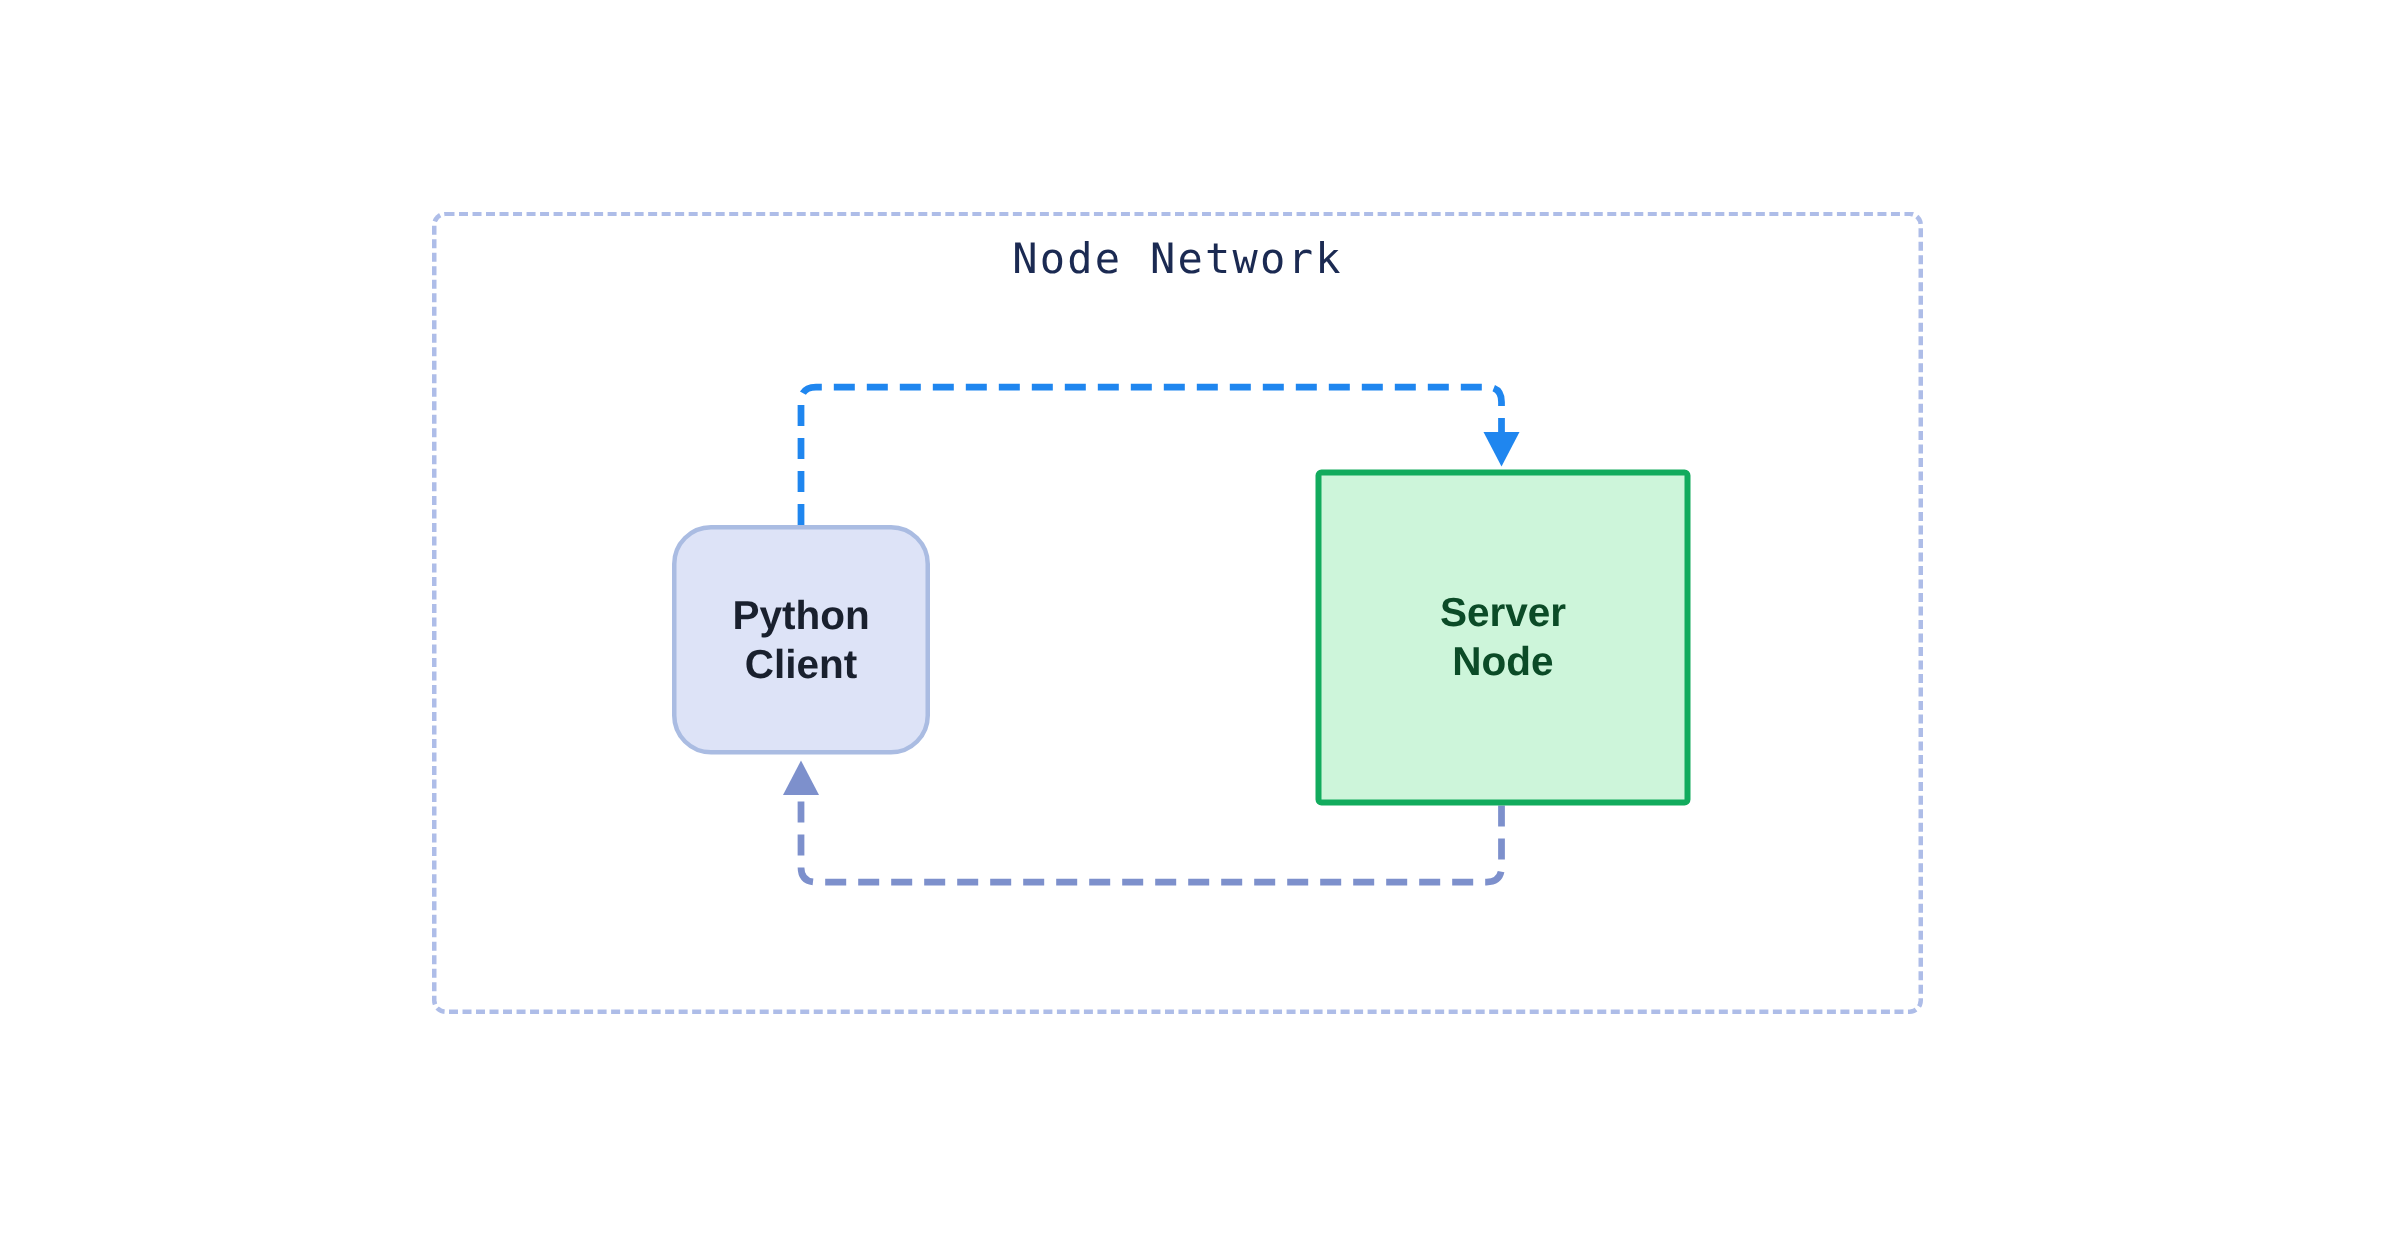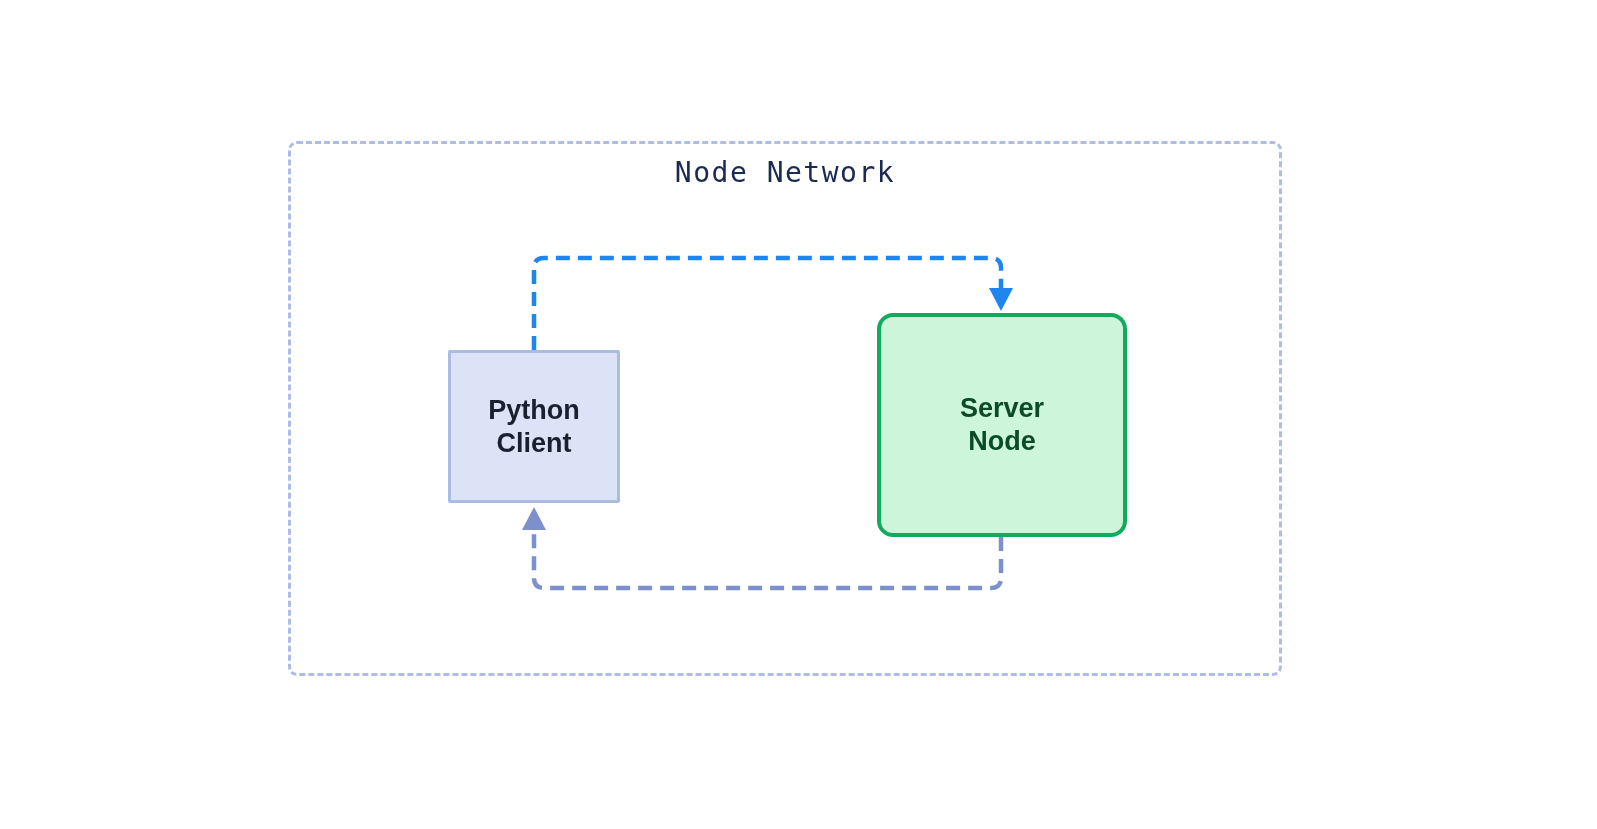--- a/index.html
+++ b/index.html
@@ -69,33 +69,33 @@
     font-weight: bold;
   }
 
   .node-client {
     left: 448px;
     top: 350px;
     width: 172px;
     height: 153px;
     background: #dde3f7;
     border: 3px solid #aabce2;
-    border-radius: 2px;
+    border-radius: 26px;
     color: #19202e;
     font-size: 27px;
   }
 
   .node-server {
     left: 877px;
     top: 313px;
     width: 250px;
     height: 224px;
     background: #cdf5da;
     border: 4px solid #12ab5d;
-    border-radius: 16px;
+    border-radius: 4px;
     color: #0b4b27;
     font-size: 27px;
   }
 
   .node-label {
     display: block;
     white-space: pre-line;
   }
 </style>
 </head>

